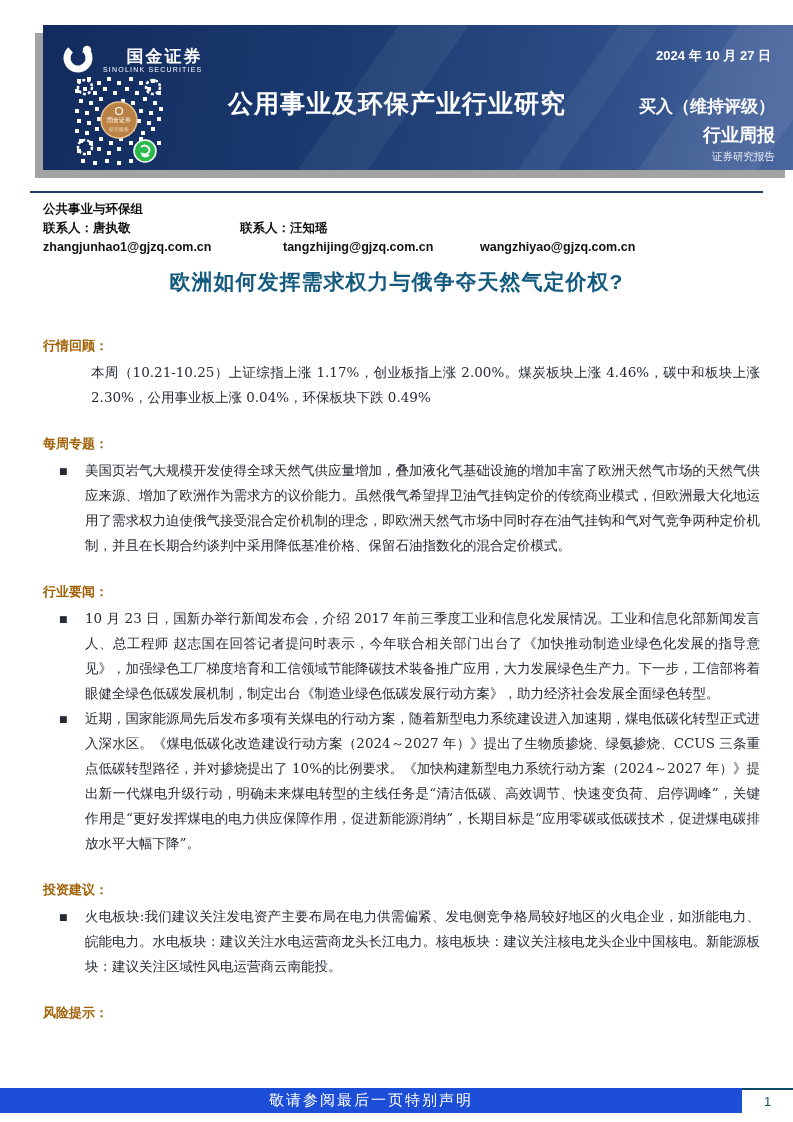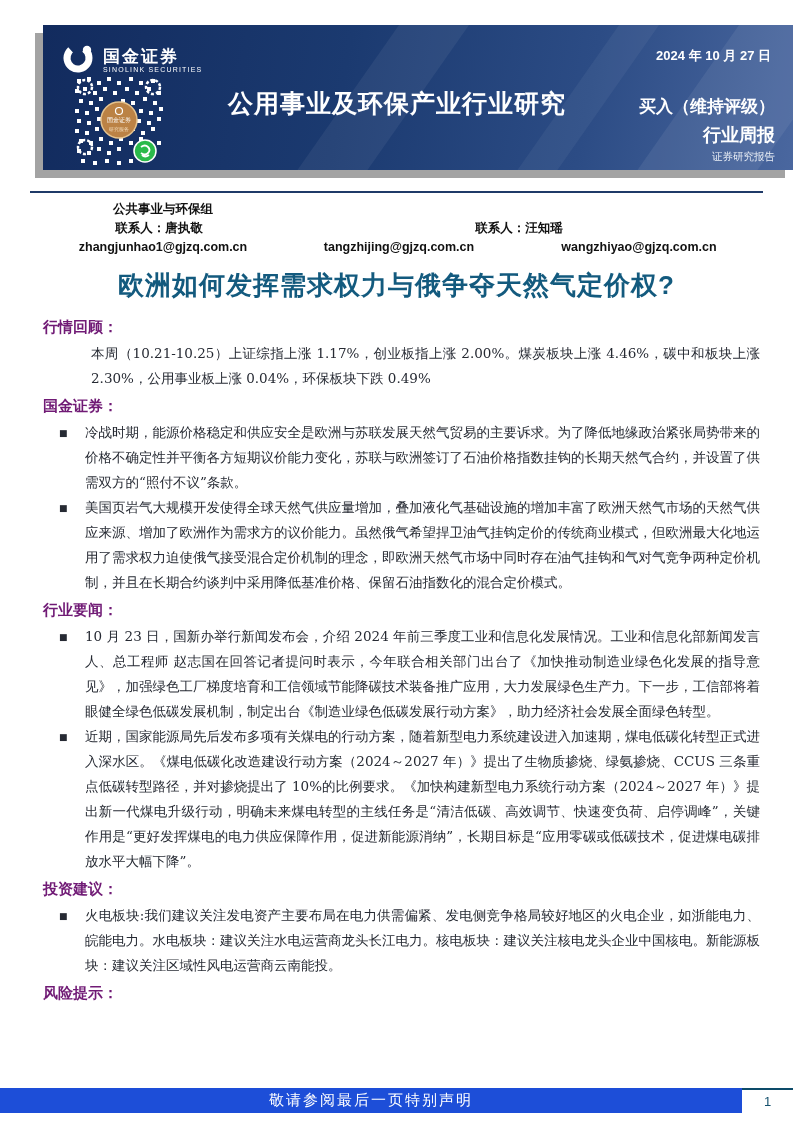--- a/index.html
+++ b/index.html
@@ -9,20 +9,21 @@
     background:#fff; overflow:hidden;
     font-family:"DejaVu Serif","Liberation Serif",serif;
     color:#262a33;
   }
   
   .banner {
     position:absolute; left:43px; top:25px; right:0; height:145px;
     background:linear-gradient(100deg,#122b5e 0%,#1b3a70 40%,#2c4c85 72%,#4a679f 100%);
     box-shadow:-8px 8px 0 0 #a3a3a3;
     overflow:hidden;
+    text-align:right;
   }
   .banner .streak { position:absolute; background:rgba(255,255,255,0.06); transform:skewX(-35deg); }
   .streak.s1 { left:300px; top:-20px; width:70px; height:200px; }
   .streak.s2 { left:520px; top:-20px; width:40px; height:200px; background:rgba(255,255,255,0.05);}
   .streak.s3 { left:640px; top:-20px; width:120px; height:200px; background:rgba(255,255,255,0.07);}
   .brand { position:absolute; left:18px; top:16px; display:flex; align-items:center; gap:8px; }
   .brand-text { color:#fff; font-family:"Liberation Sans",sans-serif; }
   .brand-cn { font-size:17px; font-weight:bold; letter-spacing:2px; line-height:18px; }
   .brand-en { font-size:7px; letter-spacing:1.2px; }
   .banner-date {
@@ -43,34 +44,34 @@
   }
   .banner-subtype {
     position:absolute; right:18px; top:125px; color:#e8edf5;
     font-family:"Liberation Sans",sans-serif; font-size:10.5px;
   }
   .qr-wrap { position:absolute; left:30px; top:50px; width:92px; height:92px; }
   
   .header-divider { position:absolute; left:30px; right:30px; top:191px; height:2px; background:#1f3a68; }
   
   .team { position:absolute; left:43px; top:200px; right:30px;
-    font-family:"Liberation Sans",sans-serif; font-size:12.5px; font-weight:600; color:#111;text-align:center; }
+    font-family:"Liberation Sans",sans-serif; font-size:12.5px; font-weight:600; color:#111; }
   .team-row { display:flex; line-height:19px; }
-  .tcol1 { width:240px; } .tcol2 { width:232px; } .tcol3 { flex:1; }
+  .tcol1 { width:240px; } .tcol2 { width:197px; } .tcol3 { flex:1; }
   
   .main-title {
     position:absolute; left:0; right:0; top:268px; text-align:center;
     color:#135a7e; font-family:"Liberation Sans",sans-serif; font-weight:bold;
-    font-size:26px; letter-spacing:1px;
+    font-size:21px; letter-spacing:1px;
   }
   
   .content { position:absolute; left:43px; right:33px; top:312px; }
   .sec-heading {
-    color:#701a75; font-family:"Liberation Sans",sans-serif; font-weight:bold;
-    font-size:15px; margin:4px 0 3px 0; line-height:22px;
+    color:#a16207; font-family:"Liberation Sans",sans-serif; font-weight:bold;
+    font-size:13px; margin:23px 0 3px 0; line-height:22px;
   }
   .para { font-size:13.5px; line-height:25px; text-align:justify;margin-left:48px; }
   .bullet { display:flex; font-size:13.5px; line-height:25px; }
   .bullet .sq { width:42px; flex:0 0 42px; padding-left:16px; }
   .bullet .sq::before { content:"■"; font-size:9px; position:relative; top:-1px; }
   .bullet .bt { flex:1; text-align:justify; }
   
   .footer { position:absolute; left:0; right:0; bottom:9px; height:25px; display:flex; }
   .footer-bar { flex:1; background:#1d4ed8; color:#fff; display:flex; align-items:center; justify-content:center;
     font-size:15px; letter-spacing:2px; }
@@ -206,34 +207,30 @@
     </div>
   </div>
 
   <div class="main-title">欧洲如何发挥需求权力与俄争夺天然气定价权?</div>
 
   <div class="content">
 
     <div class="sec-heading">行情回顾：</div>
     <div class="para">本周（10.21-10.25）上证综指上涨 1.17%，创业板指上涨 2.00%。煤炭板块上涨 4.46%，碳中和板块上涨 2.30%，公用事业板上涨 0.04%，环保板块下跌 0.49%</div>
 
-    <div class="sec-heading">国金证券：</div>
-    <div class="bullet">
-      <span class="sq"></span>
-      <span class="bt">冷战时期，能源价格稳定和供应安全是欧洲与苏联发展天然气贸易的主要诉求。为了降低地缘政治紧张局势带来的价格不确定性并平衡各方短期议价能力变化，苏联与欧洲签订了石油价格指数挂钩的长期天然气合约，并设置了供需双方的“照付不议”条款。</span>
-    </div>
+    <div class="sec-heading">每周专题：</div>
     <div class="bullet">
       <span class="sq"></span>
       <span class="bt">美国页岩气大规模开发使得全球天然气供应量增加，叠加液化气基础设施的增加丰富了欧洲天然气市场的天然气供应来源、增加了欧洲作为需求方的议价能力。虽然俄气希望捍卫油气挂钩定价的传统商业模式，但欧洲最大化地运用了需求权力迫使俄气接受混合定价机制的理念，即欧洲天然气市场中同时存在油气挂钩和气对气竞争两种定价机制，并且在长期合约谈判中采用降低基准价格、保留石油指数化的混合定价模式。</span>
     </div>
 
     <div class="sec-heading">行业要闻：</div>
     <div class="bullet">
       <span class="sq"></span>
-      <span class="bt">10 月 23 日，国新办举行新闻发布会，介绍 2024 年前三季度工业和信息化发展情况。工业和信息化部新闻发言人、总工程师 赵志国在回答记者提问时表示，今年联合相关部门出台了《加快推动制造业绿色化发展的指导意见》，加强绿色工厂梯度培育和工信领域节能降碳技术装备推广应用，大力发展绿色生产力。下一步，工信部将着眼健全绿色低碳发展机制，制定出台《制造业绿色低碳发展行动方案》，助力经济社会发展全面绿色转型。</span>
+      <span class="bt">10 月 23 日，国新办举行新闻发布会，介绍 2017 年前三季度工业和信息化发展情况。工业和信息化部新闻发言人、总工程师 赵志国在回答记者提问时表示，今年联合相关部门出台了《加快推动制造业绿色化发展的指导意见》，加强绿色工厂梯度培育和工信领域节能降碳技术装备推广应用，大力发展绿色生产力。下一步，工信部将着眼健全绿色低碳发展机制，制定出台《制造业绿色低碳发展行动方案》，助力经济社会发展全面绿色转型。</span>
     </div>
     <div class="bullet">
       <span class="sq"></span>
       <span class="bt">近期，国家能源局先后发布多项有关煤电的行动方案，随着新型电力系统建设进入加速期，煤电低碳化转型正式进入深水区。《煤电低碳化改造建设行动方案（2024～2027 年）》提出了生物质掺烧、绿氨掺烧、CCUS 三条重点低碳转型路径，并对掺烧提出了 10%的比例要求。《加快构建新型电力系统行动方案（2024～2027 年）》提出新一代煤电升级行动，明确未来煤电转型的主线任务是“清洁低碳、高效调节、快速变负荷、启停调峰”，关键作用是“更好发挥煤电的电力供应保障作用，促进新能源消纳”，长期目标是“应用零碳或低碳技术，促进煤电碳排放水平大幅下降”。</span>
     </div>
 
     <div class="sec-heading">投资建议：</div>
     <div class="bullet">
       <span class="sq"></span>
       <span class="bt">火电板块:我们建议关注发电资产主要布局在电力供需偏紧、发电侧竞争格局较好地区的火电企业，如浙能电力、皖能电力。水电板块：建议关注水电运营商龙头长江电力。核电板块：建议关注核电龙头企业中国核电。新能源板块：建议关注区域性风电运营商云南能投。</span>

